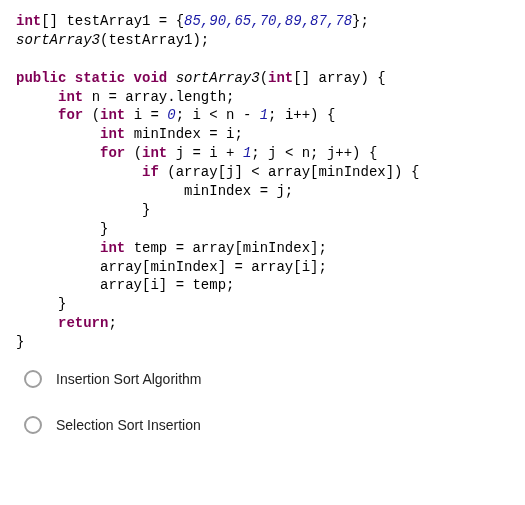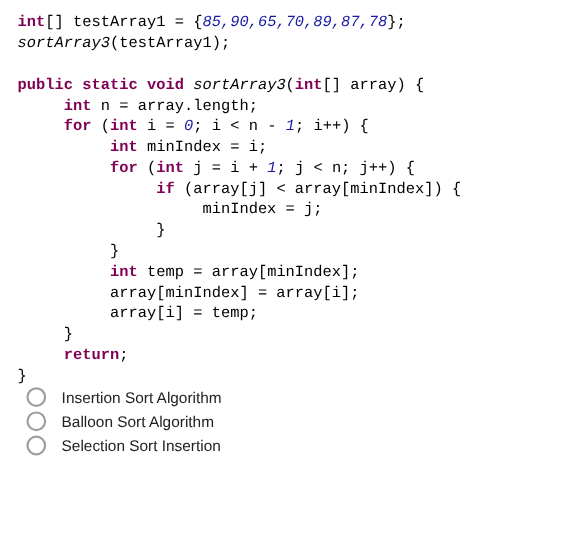--- a/index.html
+++ b/index.html
@@ -10,31 +10,32 @@
     background: #fff;
     color: #333;
     width: 525px;
     box-sizing: border-box;
   }
   .code-block {
     font-family: "Consolas", "Courier New", monospace;
     font-size: 14px;
     white-space: pre;
     line-height: 1.35;
+    margin-bottom: 18px;
     color: #000;
   }
   .kw { color: #7f0055; font-weight: bold; }   
   .type { color: #7f0055; font-weight: bold; } 
   .fn-def { color: #000; font-style: italic; } 
   .fn-call { font-style: italic; color: #000; }
   .num { color: #1a1aa6; font-style: italic; }
   .options {
     display: flex;
     flex-direction: column;
-    gap: 4px;
+    gap: 28px;
     margin-left: 8px;
   }
   .option {
     display: flex;
     align-items: center;
     gap: 14px;
     cursor: pointer;
   }
   .radio {
     width: 18px;
@@ -71,19 +72,15 @@
      <span class="kw">return</span><span>;</span>
 <span>}</span></div>
 
 <div class="options">
   <div class="option">
     <span class="radio"></span>
     <span class="option-label">Insertion Sort Algorithm</span>
   </div>
   <div class="option">
     <span class="radio"></span>
-    <span class="option-label">Balloon Sort Algorithm</span>
-  </div>
-  <div class="option">
-    <span class="radio"></span>
     <span class="option-label">Selection Sort Insertion</span>
   </div>
 </div>
 
 </body></html>

